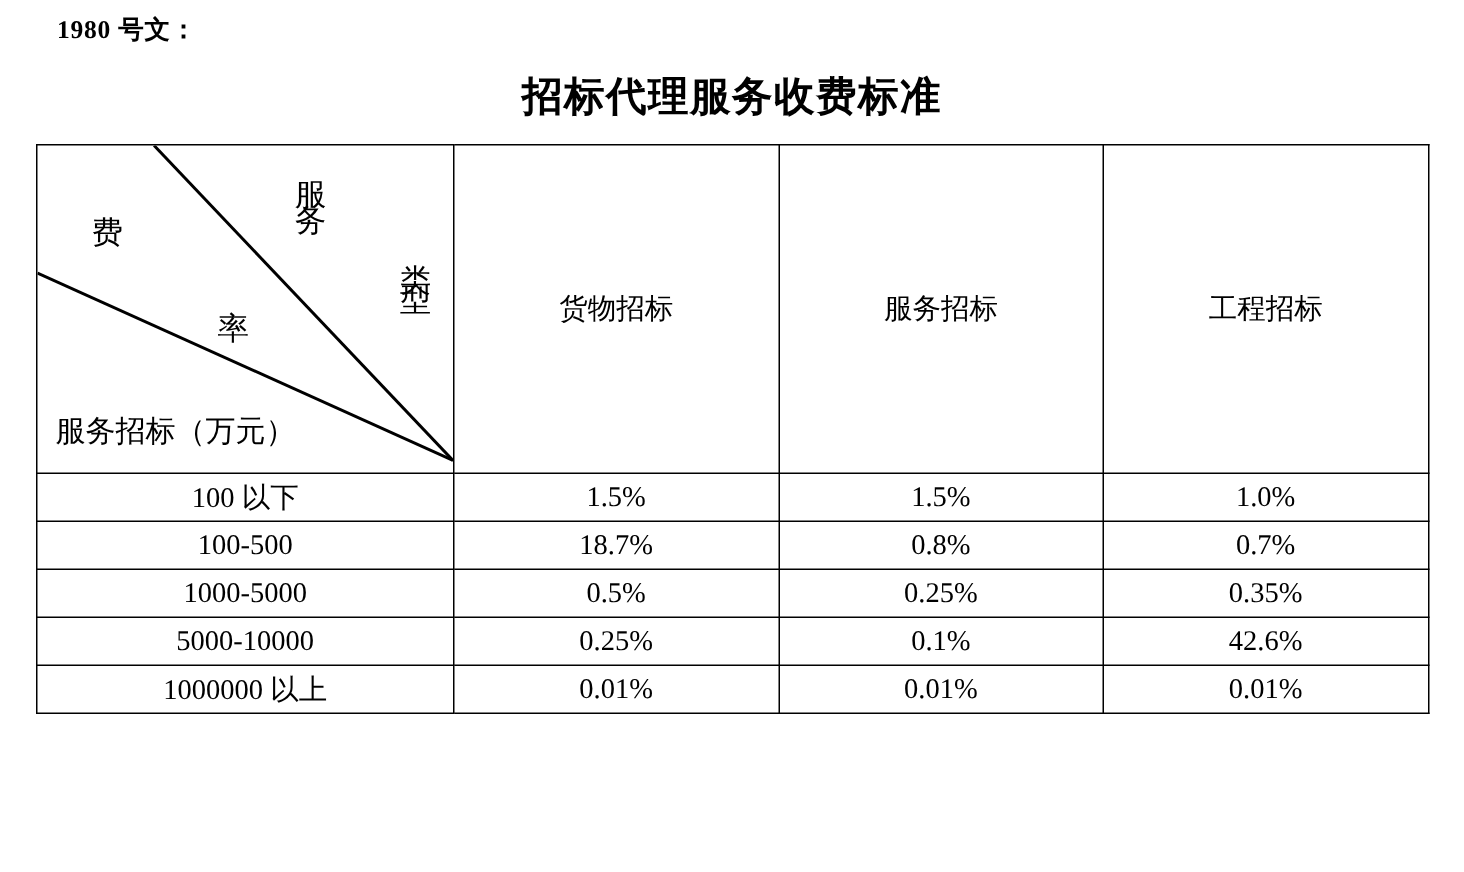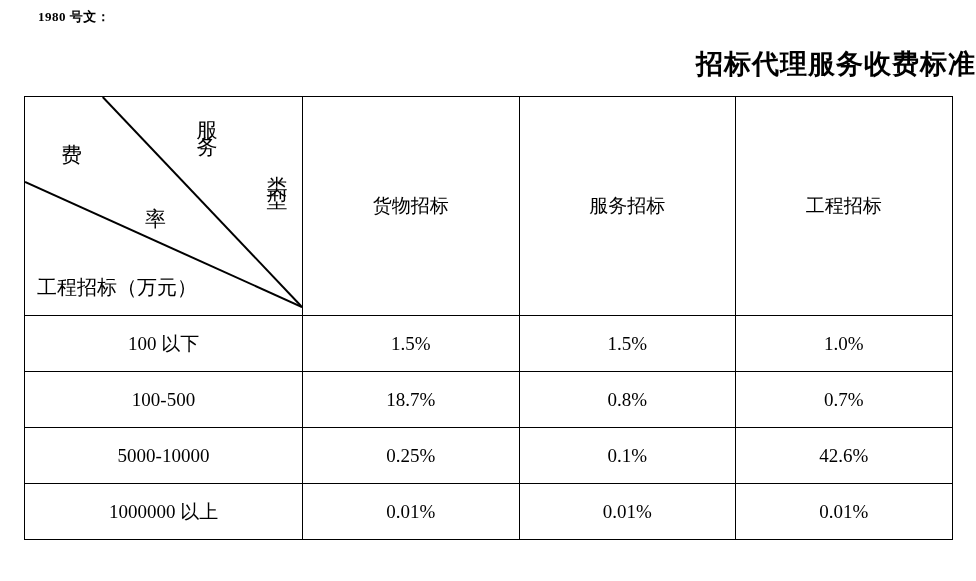--- a/index.html
+++ b/index.html
@@ -13,30 +13,30 @@
     font-family: "Liberation Serif", serif;
     color: #000000;
     position: relative;
     overflow: hidden;
   }
   .doc-header {
     position: absolute;
     top: 8px;
     left: 38px;
     font-family: "Liberation Serif", serif;
-    font-size: 13px;
+    font-size: 17px;
     font-weight: bold;
     letter-spacing: 0.5px;
   }
   .doc-title {
     position: absolute;
     top: 46px;
     left: 0;
     width: 976px;
-    text-align: right;
+    text-align: center;
     font-family: Liberation Sans, sans-serif;
     font-size: 27px;
     font-weight: bold;
     letter-spacing: 1px;
   }
   .table-wrap {
     position: absolute;
     top: 96px;
     left: 24px;
     width: 928px;
@@ -45,21 +45,21 @@
     border-collapse: collapse;
     width: 928px;
     table-layout: fixed;
   }
   table.fee-table td {
     border: 1px solid #000000;
     text-align: center;
     vertical-align: middle;
     font-family: "Liberation Serif", serif;
     font-size: 19px;
-    padding: 12px;
+    padding: 0;
     height: 31px;
   }
   col.c-label { width: 278px; }
   col.c-data  { width: 216.5px; }
 
   
   .corner-cell {
     position: relative;
     height: 218px;
     padding: 0 !important;
@@ -145,41 +145,47 @@
         <td class="corner-cell">
           <div class="corner-inner">
             <svg class="corner-svg" viewBox="0 0 278 218" preserveAspectRatio="none">
               <line x1="78" y1="0" x2="278" y2="210" stroke="#000000" stroke-width="2"></line>
               <line x1="0" y1="85" x2="278" y2="210" stroke="#000000" stroke-width="2"></line>
             </svg>
             <span class="corner-label lbl-fee">费</span>
             <span class="corner-label lbl-rate">率</span>
             <span class="corner-label lbl-service">服务</span>
             <span class="corner-label lbl-type">类型</span>
-            <span class="corner-label lbl-amount">工程招标（万元）</span>
+            <span class="corner-label lbl-amount">服务招标（万元）</span>
           </div>
         </td>
         <td class="col-head">货物招标</td>
         <td class="col-head">服务招标</td>
         <td class="col-head">工程招标</td>
       </tr>
 
       <tr>
         <td class="row-label">100 以下</td>
         <td class="row-value">1.5%</td>
         <td class="row-value">1.5%</td>
         <td class="row-value">1.0%</td>
       </tr>
       <tr>
         <td class="row-label">100-500</td>
         <td class="row-value">18.7%</td>
         <td class="row-value">0.8%</td>
         <td class="row-value">0.7%</td>
       </tr>
       <tr>
+        <td class="row-label">1000-5000</td>
+        <td class="row-value">0.5%</td>
+        <td class="row-value">0.25%</td>
+        <td class="row-value">0.35%</td>
+      </tr>
+      <tr>
         <td class="row-label">5000-10000</td>
         <td class="row-value">0.25%</td>
         <td class="row-value">0.1%</td>
         <td class="row-value">42.6%</td>
       </tr>
       <tr>
         <td class="row-label">1000000 以上</td>
         <td class="row-value">0.01%</td>
         <td class="row-value">0.01%</td>
         <td class="row-value">0.01%</td>

